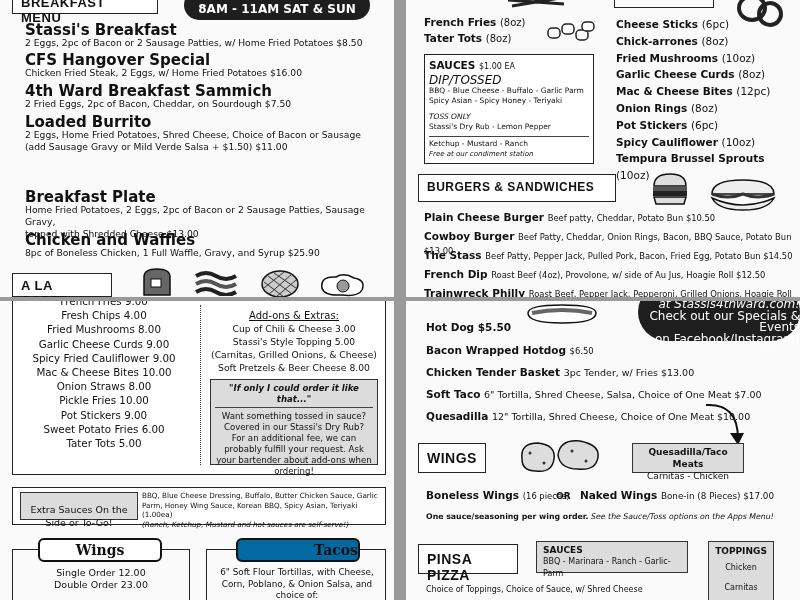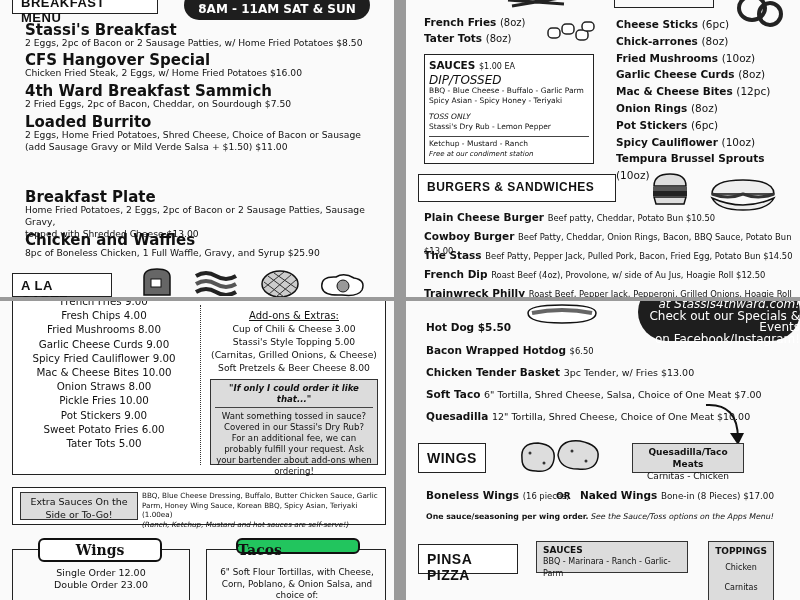--- a/index.html
+++ b/index.html
@@ -101,34 +101,34 @@
     <div><span>Soft Pretzels &amp; Beer Cheese</span> <span>8.00</span></div>
   </div>
   <div class="abs gray" style="left:210px;top:78px;width:168px;height:86px;font-size:8.6px;line-height:11px;text-align:center;padding:3px 4px;">
     <div class="b i" style="border-bottom:1px solid #444;padding-bottom:2px;margin-bottom:3px;">"If only I could order it like that..."</div>
     <div>Want something tossed in sauce?</div>
     <div style="">Covered in our Stassi's Dry Rub?</div>
     <div>For an additional fee, we can probably fulfill your request. Ask your bartender about add-ons when ordering!</div>
   </div>
 
   <div class="abs boxed" style="left:12px;top:186px;width:374px;height:38px;"></div>
-  <div class="abs gray" style="left:20px;top:191px;width:118px;height:28px;font-size:9.5px;line-height:12.5px;text-align:center;padding-top:3px;">Extra Sauces On the Side or To-Go!</div>
+  <div class="abs gray" style="left:20px;top:191px;width:118px;height:28px;font-size:9.5px;line-height:12.5px;text-align:center;padding-top:11px;">Extra Sauces On the Side or To-Go!</div>
   <div class="abs" style="left:142px;top:190px;width:240px;font-size:7.2px;line-height:9.6px;text-align:left;">
     <span>BBQ, Blue Cheese Dressing, Buffalo, Butter Chicken Sauce, Garlic Parm, Honey Wing Sauce, Korean BBQ, Spicy Asian, Teriyaki (1.00ea)</span>
     <div class="i">(Ranch, Ketchup, Mustard and hot sauces are self-serve!)</div>
   </div>
 
   <div class="abs" style="left:12px;top:248px;width:178px;height:60px;border:1.5px solid #222;border-bottom:none;"></div>
   <div class="abs" style="left:38px;top:237px;width:124px;height:24px;background:#fff;border:2px solid #111;border-radius:6px;text-align:center;font-family:'DejaVu Serif',serif;font-weight:bold;font-size:14px;line-height:20px;">Wings</div>
   <div class="abs" style="left:14px;top:266px;width:174px;text-align:center;font-size:9.5px;line-height:11.5px;">
     <div>Single Order 12.00</div>
     <div>Double Order 23.00</div>
   </div>
   <div class="abs" style="left:206px;top:248px;width:180px;height:60px;border:1.5px solid #222;border-bottom:none;"></div>
-  <div class="abs" style="left:236px;top:237px;width:124px;height:16px;background:#22c55e;border:2px solid #111;border-radius:6px;text-align:left;font-family:'DejaVu Serif',serif;font-weight:bold;font-size:14px;line-height:20px;">Tacos</div>
+  <div class="abs" style="left:236px;top:237px;width:124px;height:24px;background:#0369a1;border:2px solid #111;border-radius:6px;text-align:right;font-family:'DejaVu Serif',serif;font-weight:bold;font-size:14px;line-height:20px;">Tacos</div>
   <div class="abs" style="left:212px;top:266px;width:170px;text-align:center;font-size:8.8px;line-height:11.5px;">6" Soft Flour Tortillas, with Cheese, Corn, Poblano, &amp; Onion Salsa, and choice of:</div>
 </div>
 
 <div class="page" style="left:406px;top:0;width:394px;height:297px;">
   <svg class="abs" style="left:100px;top:-4px" width="60" height="14" viewBox="0 0 60 14">
       <path d="M2 4 L58 8 M6 10 L54 2" stroke="#222" stroke-width="3"></path>
     </svg>
   <div class="abs" style="left:208px;top:-4px;width:100px;height:12px;border:1.5px solid #222;border-top:none;"></div>
   <svg class="abs" style="left:330px;top:-6px" width="48" height="36" viewBox="0 0 48 36">
       <ellipse cx="16" cy="14" rx="13" ry="12" fill="none" stroke="#222" stroke-width="4"></ellipse>
@@ -235,13 +235,14 @@
   <div class="hdr abs" style="left:12px;top:243px;width:100px;height:30px;font-size:14px;padding-top:6px;">PINSA PIZZA</div>
   <div class="abs gray" style="left:130px;top:240px;width:152px;height:32px;padding:2px 6px;font-size:8px;line-height:12px;">
     <div class="b" style="font-size:9px">SAUCES</div>
     <div>BBQ - Marinara - Ranch - Garlic-Parm</div>
   </div>
   <div class="abs gray" style="left:302px;top:240px;width:66px;height:64px;text-align:center;font-size:8px;line-height:20px;">
     <div class="b" style="font-size:9px;line-height:14px;padding-top:2px">TOPPINGS</div>
     <div>Chicken</div>
     <div>Carnitas</div>
   </div>
+  <div class="abs" style="left:20px;top:284px;font-size:8px;white-space:nowrap;">Choice of Toppings, Choice of Sauce, w/ Shred Cheese</div>
 </div>
 
 </body></html>

